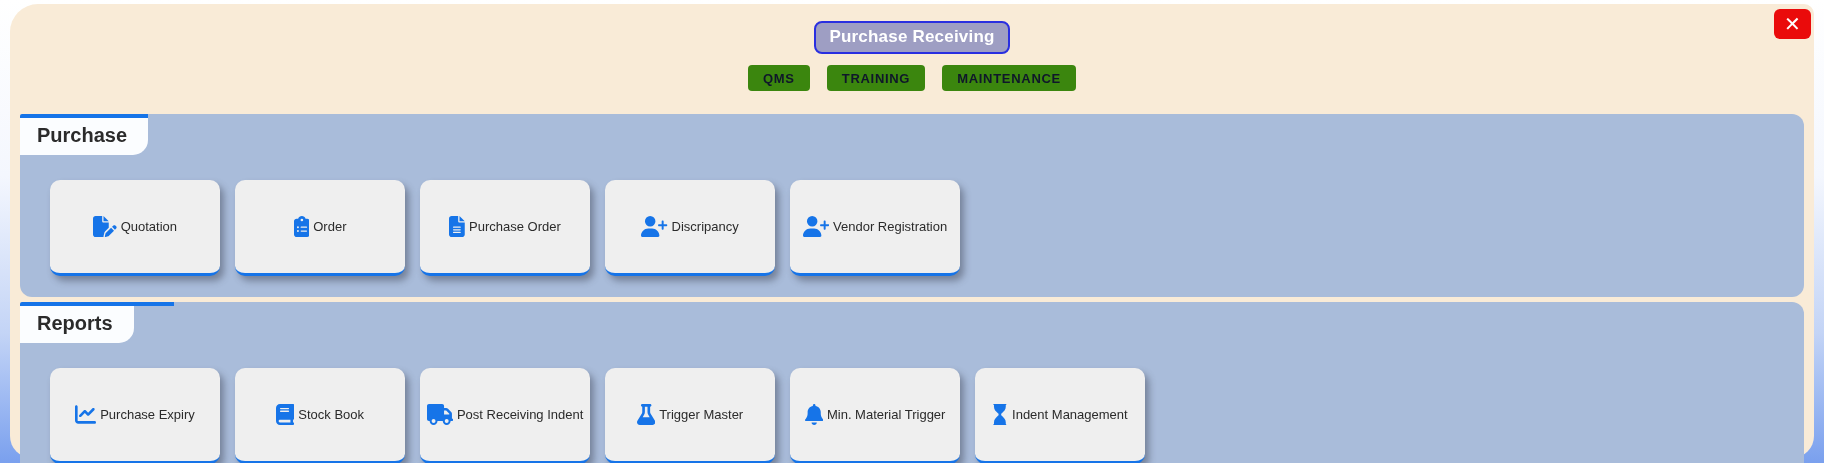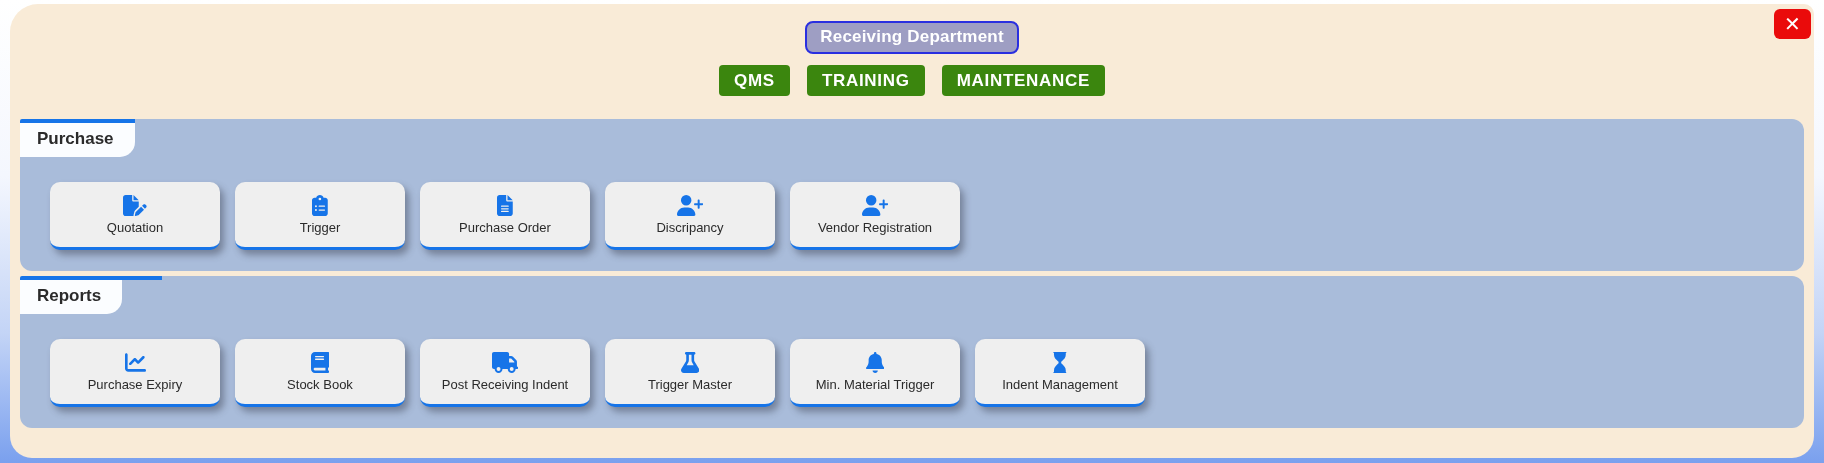--- a/index.html
+++ b/index.html
@@ -20,59 +20,59 @@
     cursor:pointer;z-index:9;display:flex;align-items:center;justify-content:center;
     font-family:"DejaVu Sans",sans-serif;
   }
   .title-wrap{text-align:center;padding-top:17px;}
   .title-box{
     display:inline-block;background:#9e9ec3;border:2px solid #2a2fe0;border-radius:8px;
     color:#ffffff;font-weight:bold;font-size:17px;padding:4px 13px 5px 13px;letter-spacing:.2px;
   }
   .nav-row{display:flex;justify-content:center;gap:17px;margin-top:11px;}
   .nav-btn{
-    background:#3b860e;color:#ffffff;border:none;border-radius:4px;cursor:pointer;
+    background:#3b860e;color:#0f172a;border:none;border-radius:4px;cursor:pointer;
     font-family:"Liberation Sans",sans-serif;
-    font-weight:bold;font-size:17px;letter-spacing:.7px;padding:6px 15px 5px 15px;
+    font-weight:bold;font-size:13px;letter-spacing:.7px;padding:6px 15px 5px 15px;
   }
   .section{
     margin:0 10px;background:#a9bcda;border-radius:12px;position:relative;
   }
   .section.first{margin-top:23px;}
   .section.second{margin-top:5px;}
   .tab{
     display:inline-block;position:relative;background:#fbfdff;
     border-top:4px solid #1674e8;border-radius:2px 0 15px 0;
-    padding:6px 21px 8px 17px;font-size:17px;font-weight:600;color:#2b2b2b;
+    padding:6px 21px 8px 17px;font-size:20px;font-weight:600;color:#2b2b2b;
     cursor:pointer;vertical-align:top;
   }
   .tab.ext::after{
     content:"";position:absolute;top:-4px;right:-40px;width:40px;height:4px;background:#1674e8;
   }
   .cards{display:flex;gap:15px;padding:25px 0 21px 30px;}
   .card{
-    width:170px;height:68px;background:#efefef;border-radius:10px;
+    width:170px;height:96px;background:#efefef;border-radius:10px;
     border-bottom:3px solid #1674e8;box-sizing:border-box;
     box-shadow:4px 5px 7px rgba(55,60,75,.45);
-    display:flex;flex-direction:column;align-items:center;justify-content:center;
+    display:flex;align-items:center;justify-content:center;
     gap:4px;cursor:pointer;
   }
   .icon{color:#1674e8;height:21px;display:flex;align-items:center;justify-content:center;}
   .icon svg{height:21px;fill:currentColor;}
   .card-label{font-size:13px;color:#2b2b2b;white-space:nowrap;}
 </style>
 </head>
 <body>
 
 <div class="window">
 
   <button class="close-btn">✕</button>
 
   <div class="title-wrap">
-    <span class="title-box">Receiving Department</span>
+    <span class="title-box">Purchase Receiving</span>
   </div>
 
   <div class="nav-row">
     <button class="nav-btn">QMS</button>
     <button class="nav-btn">TRAINING</button>
     <button class="nav-btn">MAINTENANCE</button>
   </div>
 
   <div class="section first">
     <div class="tab">Purchase</div>
@@ -86,21 +86,21 @@
         </span>
         <span class="card-label">Quotation</span>
       </div>
 
       <div class="card">
         <span class="icon">
           <svg viewBox="0 0 384 512">
               <path d="M192 0c-41.8 0-77.4 26.7-90.5 64H64C28.7 64 0 92.7 0 128V448c0 35.3 28.7 64 64 64H320c35.3 0 64-28.7 64-64V128c0-35.3-28.7-64-64-64H282.5C269.4 26.7 233.8 0 192 0zm0 64a32 32 0 1 1 0 64 32 32 0 1 1 0-64zM72 272a24 24 0 1 1 48 0 24 24 0 1 1 -48 0zm104-16H304c8.8 0 16 7.2 16 16s-7.2 16-16 16H176c-8.8 0-16-7.2-16-16s7.2-16 16-16zM72 368a24 24 0 1 1 48 0 24 24 0 1 1 -48 0zm88 0c0-8.8 7.2-16 16-16H304c8.8 0 16 7.2 16 16s-7.2 16-16 16H176c-8.8 0-16-7.2-16-16z"></path>
             </svg>
         </span>
-        <span class="card-label">Trigger</span>
+        <span class="card-label">Order</span>
       </div>
 
       <div class="card">
         <span class="icon">
           <svg viewBox="0 0 384 512">
               <path d="M64 0C28.7 0 0 28.7 0 64V448c0 35.3 28.7 64 64 64H320c35.3 0 64-28.7 64-64V160H256c-17.7 0-32-14.3-32-32V0H64zM256 0V128H384L256 0zM112 256H272c8.8 0 16 7.2 16 16s-7.2 16-16 16H112c-8.8 0-16-7.2-16-16s7.2-16 16-16zm0 64H272c8.8 0 16 7.2 16 16s-7.2 16-16 16H112c-8.8 0-16-7.2-16-16s7.2-16 16-16zm0 64H272c8.8 0 16 7.2 16 16s-7.2 16-16 16H112c-8.8 0-16-7.2-16-16s7.2-16 16-16z"></path>
             </svg>
         </span>
         <span class="card-label">Purchase Order</span>
       </div>

